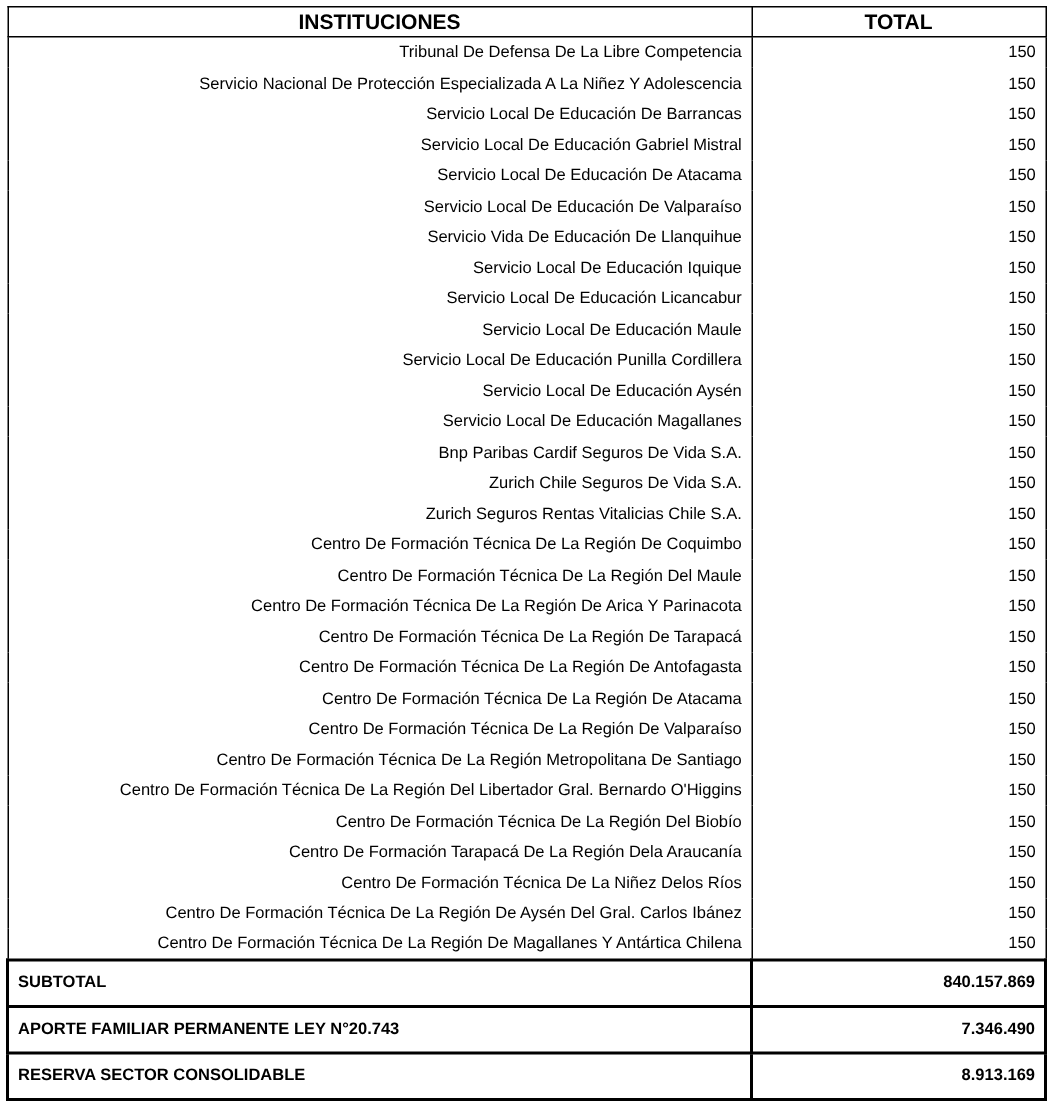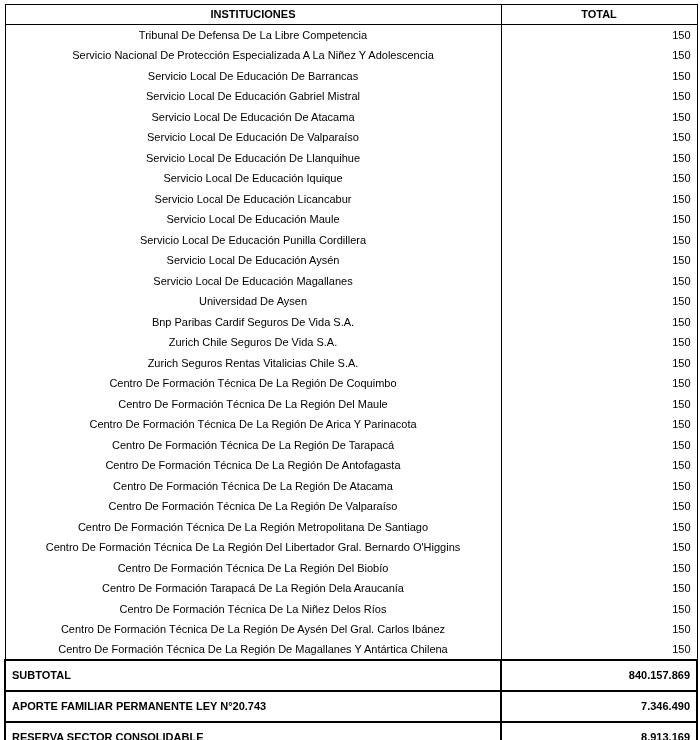--- a/index.html
+++ b/index.html
@@ -15,40 +15,40 @@
     width: 692px;
     table-layout: fixed;
     border-collapse: collapse;
     border: 1px solid #000;
   }
   col.col-inst  { width: 496px; }
   col.col-total { width: 196px; }
 
   thead th {
     border: 1px solid #000;
-    font-size: 11px;
+    font-size: 14px;
     font-weight: bold;
     text-align: center;
     height: 20px;
     padding: 2px 4px;
     line-height: 1.1;
   }
 
   tbody td {
     font-size: 11px;
     height: 20.5px;
     padding: 1px 6px;
     vertical-align: middle;
     line-height: 1.1;
     white-space: nowrap;
     overflow: hidden;
   }
   tbody td.inst {
     border-left: 1px solid #000;
-    text-align: center;
+    text-align: right;
   }
   tbody td.num {
     border-left: 1px solid #000;
     border-right: 1px solid #000;
     text-align: right;
     margin-left: 40px;
   }
 
   tfoot td {
     border: 2px solid #000;
@@ -94,21 +94,21 @@
       </tr>
       <tr>
         <td class="inst">Servicio Local De Educación De Atacama</td>
         <td class="num">150</td>
       </tr>
       <tr>
         <td class="inst">Servicio Local De Educación De Valparaíso</td>
         <td class="num">150</td>
       </tr>
       <tr>
-        <td class="inst">Servicio Local De Educación De Llanquihue</td>
+        <td class="inst">Servicio Vida De Educación De Llanquihue</td>
         <td class="num">150</td>
       </tr>
       <tr>
         <td class="inst">Servicio Local De Educación Iquique</td>
         <td class="num">150</td>
       </tr>
       <tr>
         <td class="inst">Servicio Local De Educación Licancabur</td>
         <td class="num">150</td>
       </tr>
@@ -119,24 +119,20 @@
       <tr>
         <td class="inst">Servicio Local De Educación Punilla Cordillera</td>
         <td class="num">150</td>
       </tr>
       <tr>
         <td class="inst">Servicio Local De Educación Aysén</td>
         <td class="num">150</td>
       </tr>
       <tr>
         <td class="inst">Servicio Local De Educación Magallanes</td>
-        <td class="num">150</td>
-      </tr>
-      <tr>
-        <td class="inst">Universidad De Aysen</td>
         <td class="num">150</td>
       </tr>
       <tr>
         <td class="inst">Bnp Paribas Cardif Seguros De Vida S.A.</td>
         <td class="num">150</td>
       </tr>
       <tr>
         <td class="inst">Zurich Chile Seguros De Vida S.A.</td>
         <td class="num">150</td>
       </tr>

